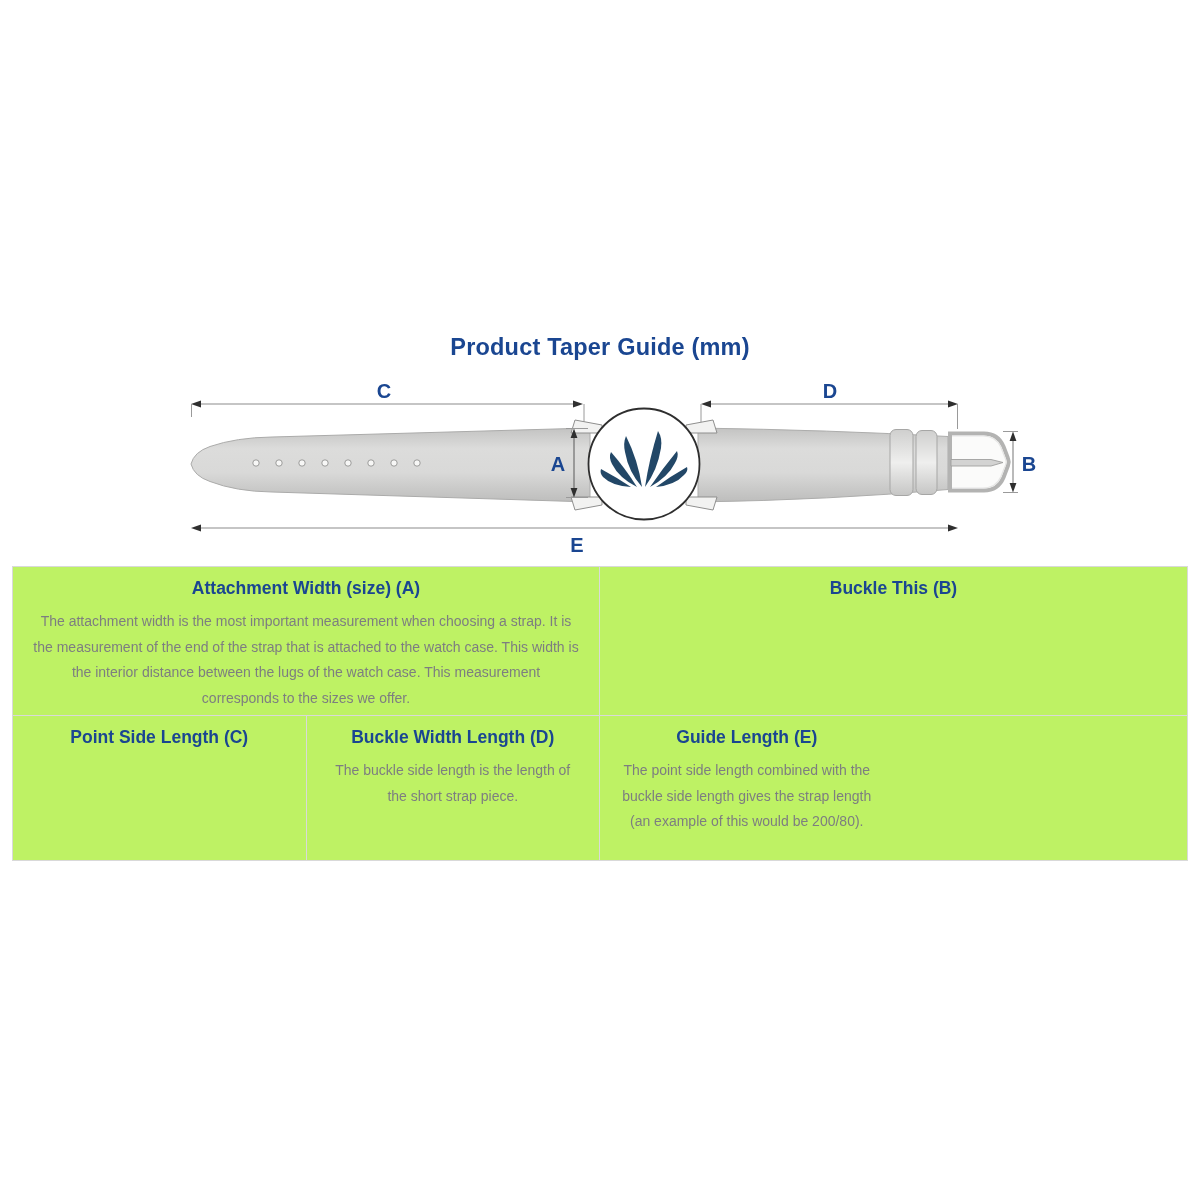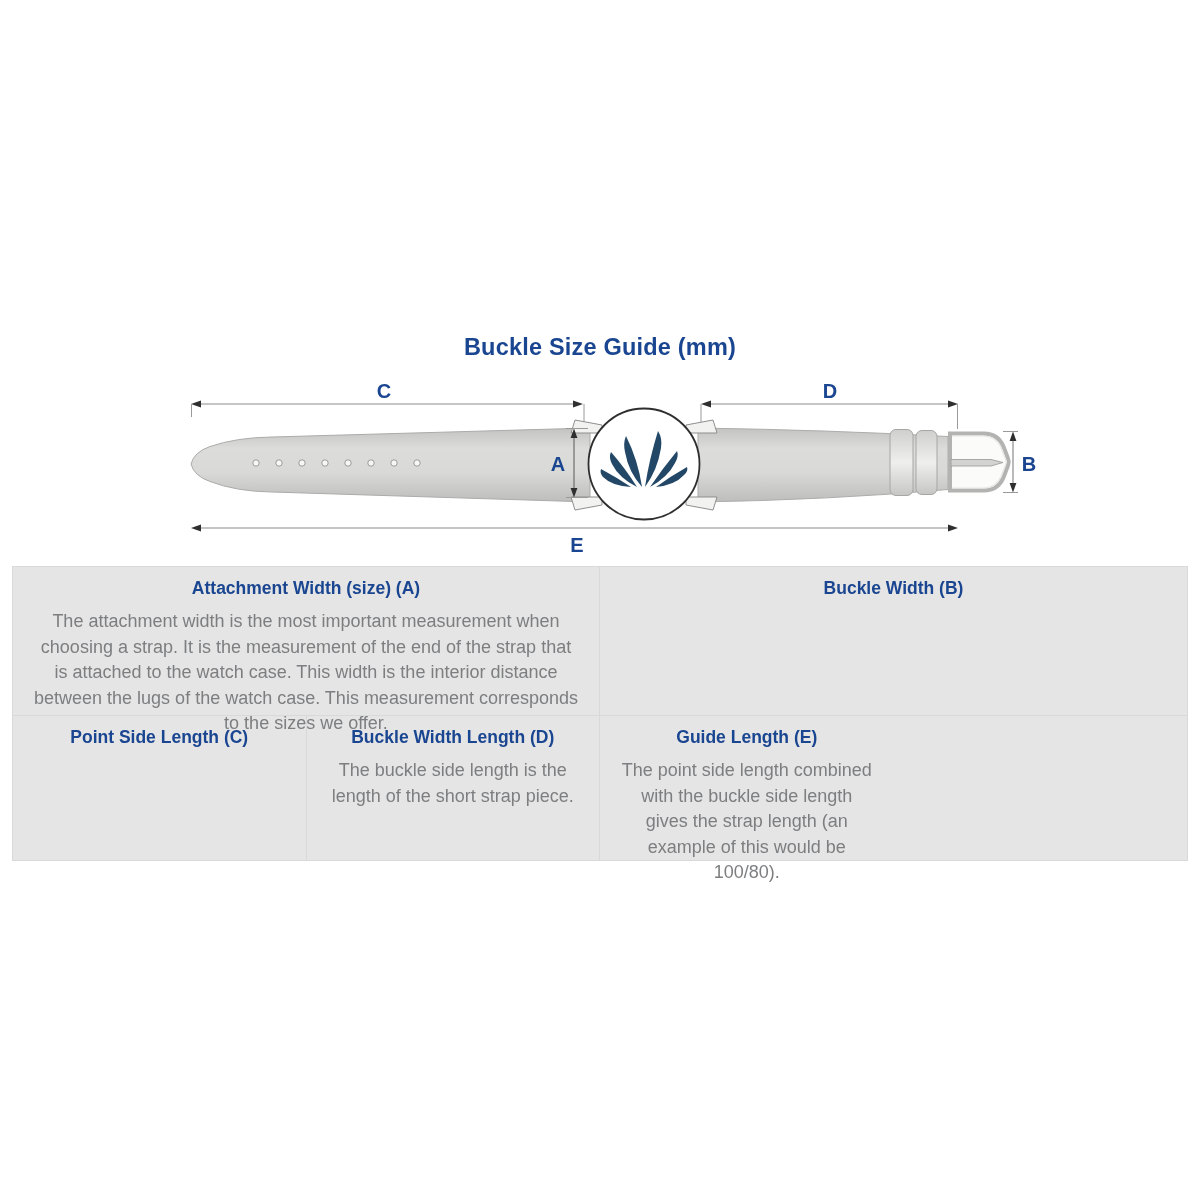--- a/index.html
+++ b/index.html
@@ -9,46 +9,46 @@
   }
   .title{
     position:absolute;top:334px;left:0;width:1200px;height:30px;
     text-align:center;font-size:23.5px;font-weight:bold;color:#1a4691;
     letter-spacing:0.2px;
   }
   .diagram{position:absolute;left:0;top:372px;width:1200px;height:192px;}
   .dim-letter{font-family:"Liberation Sans",sans-serif;font-size:20px;font-weight:bold;fill:#1a4691;}
   .size-table{
     position:absolute;left:12px;top:566px;width:1176px;
-    border:1px solid #d9d9d9;box-sizing:border-box;background:#e5e5e5;
+    border:1px solid #d9d9d9;box-sizing:border-box;background:#bef264;
   }
   .trow{display:flex;width:100%;box-sizing:border-box;}
   .trow-1{height:149px;border-bottom:1px solid #d9d9d9;}
   .trow-2{height:144px;}
   .tcell{
     box-sizing:border-box;border-right:1px solid #d9d9d9;
     padding:11px 14px 0 14px;text-align:center;
   }
   .tcell:last-child{border-right:none;}
   .cell-half{width:50%;}
   .cell-quarter{width:25%;}
   .cell-header{
     font-size:17.5px;font-weight:bold;color:#1a4691;margin:0 0 10px 0;
   }
   .cell-body{
-    font-size:18px;line-height:25.5px;color:#7d7e80;margin:4px;
+    font-size:14px;line-height:25.5px;color:#7d7e80;margin:4px;
   }
   .cell-half .cell-body{padding:0 2px;}
 </style>
 </head>
 <body>
 
 <div class="page">
 
-  <div class="title">Buckle Size Guide (mm)</div>
+  <div class="title">Product Taper Guide (mm)</div>
 
   <svg class="diagram" viewBox="0 372 1200 192" width="1200" height="192" xmlns="http://www.w3.org/2000/svg">
     <defs>
       <linearGradient id="strapGrad" x1="0" y1="0" x2="0" y2="1">
         <stop offset="0" stop-color="#c3c3c2"></stop>
         <stop offset="0.28" stop-color="#dcdcdb"></stop>
         <stop offset="0.6" stop-color="#d9d9d8"></stop>
         <stop offset="1" stop-color="#bdbdbc"></stop>
       </linearGradient>
       <linearGradient id="keeperGrad" x1="0" y1="0" x2="0" y2="1">
@@ -142,31 +142,31 @@
     </g>
   </svg>
 
   <div class="size-table">
     <div class="trow trow-1">
       <div class="tcell cell-half">
         <div class="cell-header">Attachment Width (size) (A)</div>
         <p class="cell-body">The attachment width is the most important measurement when choosing a strap. It is the measurement of the end of the strap that is attached to the watch case. This width is the interior distance between the lugs of the watch case. This measurement corresponds to the sizes we offer.</p>
       </div>
       <div class="tcell cell-half">
-        <div class="cell-header">Buckle Width (B)</div>
+        <div class="cell-header">Buckle This (B)</div>
       </div>
     </div>
     <div class="trow trow-2">
       <div class="tcell cell-quarter">
         <div class="cell-header">Point Side Length (C)</div>
       </div>
       <div class="tcell cell-quarter">
         <div class="cell-header">Buckle Width Length (D)</div>
         <p class="cell-body">The buckle side length is the length of the short strap piece.</p>
       </div>
       <div class="tcell cell-quarter">
         <div class="cell-header">Guide Length (E)</div>
-        <p class="cell-body">The point side length combined with the buckle side length gives the strap length (an example of this would be 100/80).</p>
+        <p class="cell-body">The point side length combined with the buckle side length gives the strap length (an example of this would be 200/80).</p>
       </div>
     </div>
   </div>
 
 </div>
 
 </body></html>

